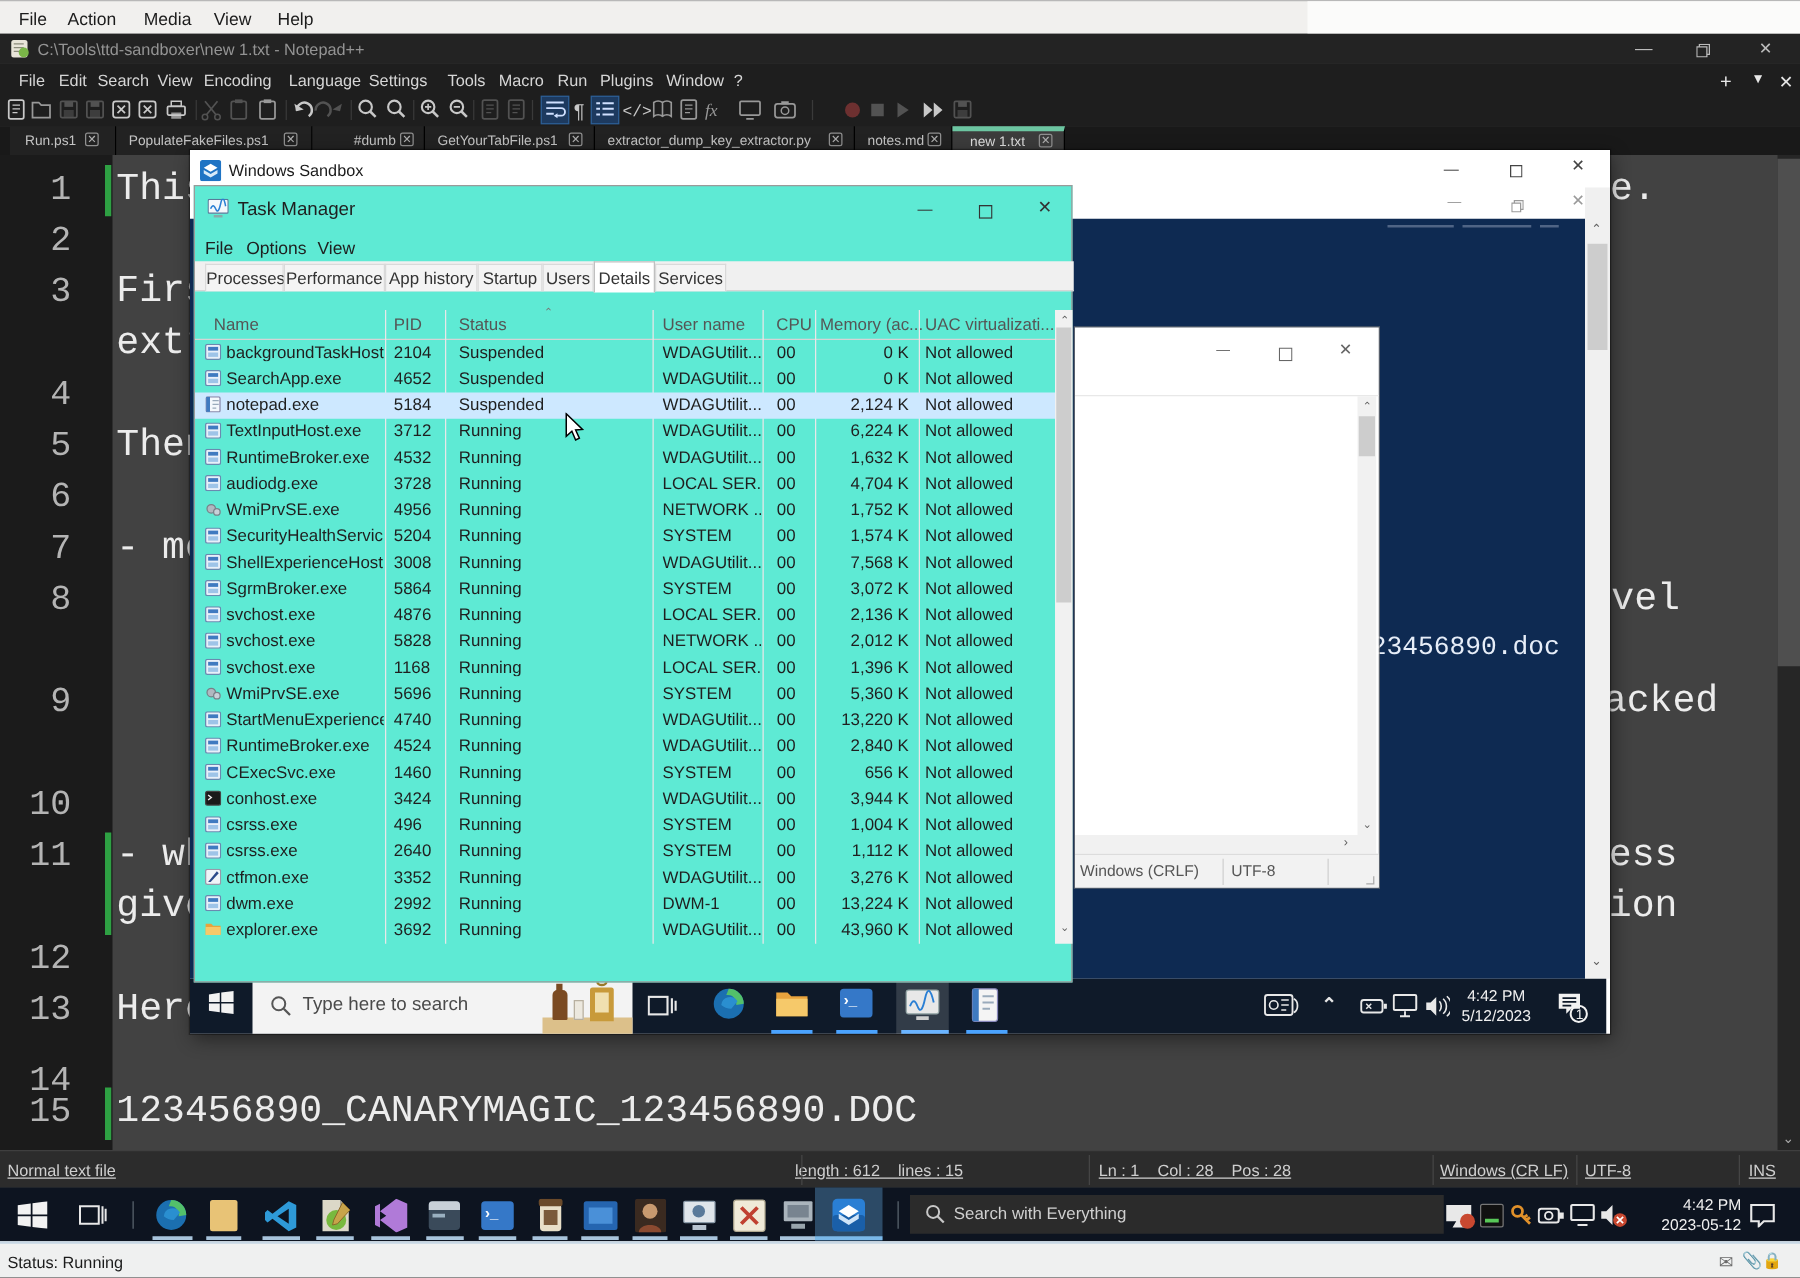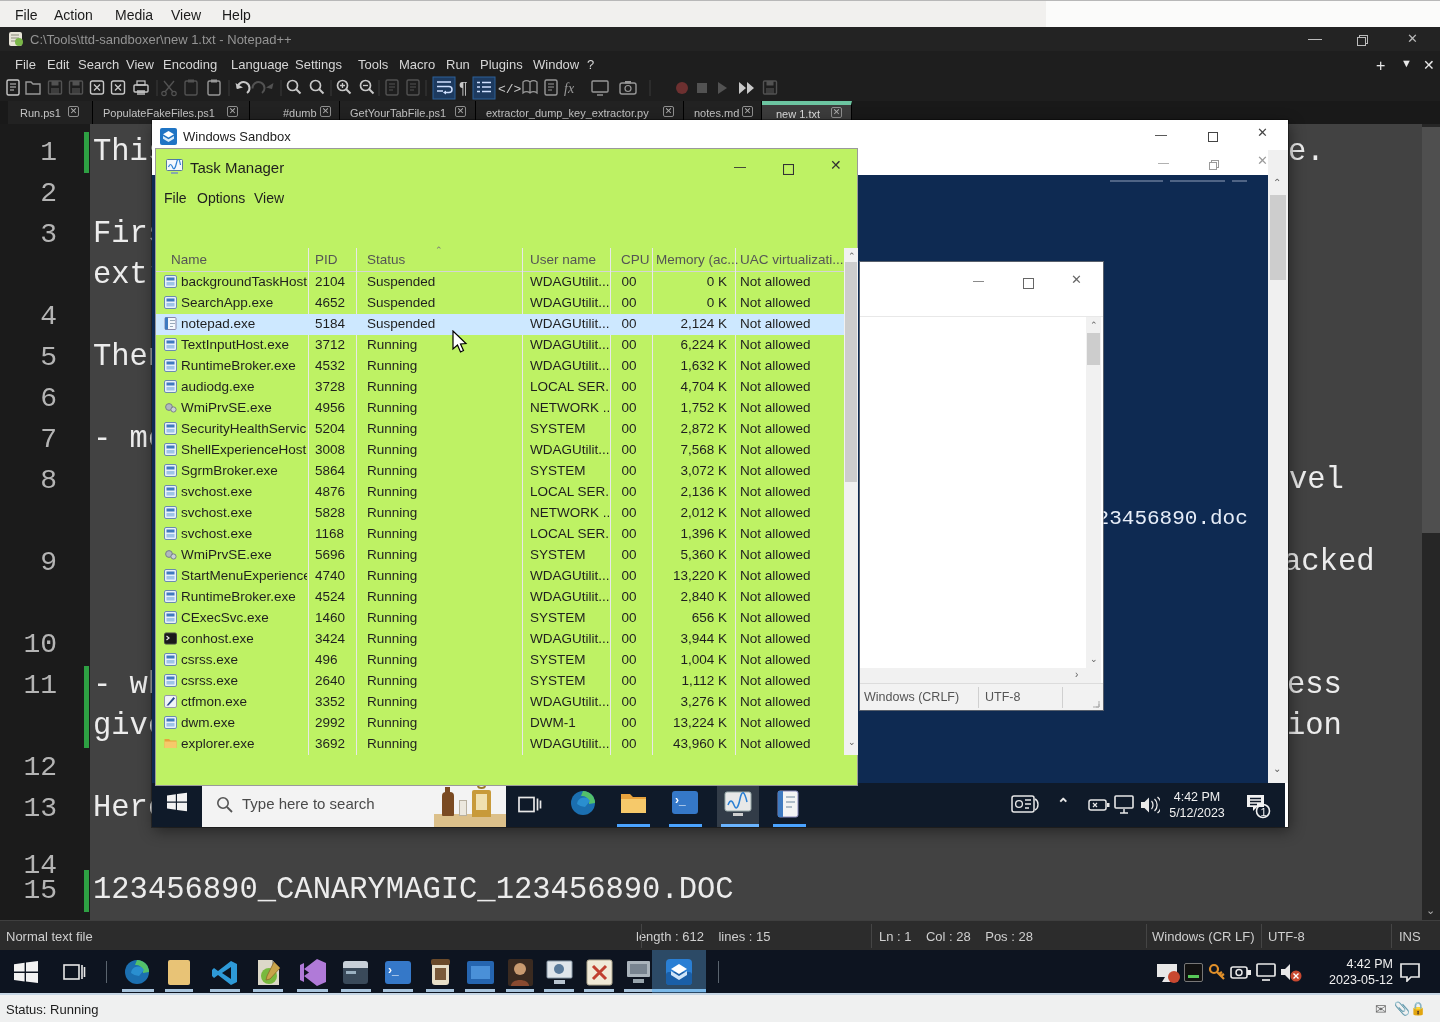--- a/index.html
+++ b/index.html
@@ -29,37 +29,37 @@
 .ln { position:absolute; left:0; font-family:"Liberation Mono",monospace;
   font-size:28px; color:#b4b4b4; width:57px; text-align:right; line-height:41px; margin-top:2px; }
 .etx { position:absolute; font-family:"Liberation Mono",monospace; font-size:30.5px;
   color:#ececec; white-space:pre; line-height:41px; margin-top:2px; }
 .gmark { position:absolute; left:84px; width:5px; background:#2ea043; margin-top:2px; }
 #escroll { left:1422px; top:0; width:18px; height:796px; background:#262626; }
 #ethumb { left:1422px; top:3px; width:18px; height:406px; background:#4f4f4f; }
 
 #nppstatus { left:0; top:920px; width:1440px; height:30px; background:#2c2c2c;
   border-top:1px solid #3f3f3f; color:#cfcfcf; font-size:13px; }
-#nppstatus span { position:absolute; top:8px; }
+#nppstatus span { position:absolute; top:8px;text-decoration:underline; }
 #nppstatus .sep { position:absolute; top:3px; width:1px; height:24px; background:#454545; }
 
 #htaskbar { left:0; top:950px; width:1440px; height:43px; background:#0d1420; }
 #hunder { left:0; top:989px; width:1440px; height:3px; }
 .ul { position:absolute; top:0; height:3px; background:#a8c4dc; }
 
 #vmstatus { left:0; top:993px; width:1440px; height:29px; background:#eff0f0;
   border-top:2px solid #c6d6e4; color:#1b1b1b; font-size:13px; }
 
 #sandbox { left:152px; top:120px; width:1136px; height:707px; background:#fff;
   box-shadow:0 0 0 1px rgba(0,0,0,0.35), 2px 4px 14px rgba(0,0,0,0.45); }
 #sbnavy { position:absolute; left:0; top:55px; width:1116px; height:608px; background:#0e2a52; }
 #sbtaskbar { position:absolute; left:0; top:663px; width:1133px; height:44px; background:#0f1a29; }
 #sbscroll { position:absolute; left:1116px; top:30px; width:20px; height:633px; background:#f0f0f0; }
 
-#tm { left:155px; top:148px; width:703px; height:638px; background:#bef264;
+#tm { left:155px; top:148px; width:703px; height:638px; background:#5eead4;
   border:1px solid #9a9a9a; font-size:14.5px; color:#1f1f1f; }
 #tmtabs { position:absolute; left:0; top:60px; width:703px; height:24px;
   background:#f0f0f0; border-bottom:1px solid #d5d5d5; }
 .tmtab { position:absolute; top:2px; height:22px; background:#f4f4f4;
   border:1px solid #d9d9d9; border-bottom:none; font-size:13.5px; color:#333;
   text-align:center; padding-top:3px; }
 .tmact { background:#fff; top:0; height:25px; padding-top:5px; border-color:#c0c0c0; z-index:2; }
 #tmhead { position:absolute; left:0; top:99px; width:688px; height:24px;
   border-bottom:1px solid #d5d5d5; color:#555; font-size:13.5px; }
 #tmhead span { position:absolute; top:4px; }
@@ -353,20 +353,27 @@
       <rect x="7" y="19" width="11" height="4" fill="#98a4ac"></rect>
     </svg>
     <div style="position:absolute;left:652px;top:0;width:54px;height:43px;background:#2c4a66"></div>
     <svg style="position:absolute;left:665px;top:8px" width="28" height="28" viewBox="0 0 28 28">
       <rect x="1" y="1" width="26" height="26" rx="4" fill="#2a7fd4"></rect>
       <rect x="1" y="14" width="26" height="13" rx="3" fill="#1a5fa8"></rect>
       <path d="M14 6 L22 11 L14 16 L6 11 Z" fill="#fff"></path>
       <path d="M6 13 L14 18 L22 13 L22 17 L14 22 L6 17 Z" fill="#cfe4f8"></path>
     </svg>
     <div style="position:absolute;left:718px;top:11px;width:1px;height:22px;background:#5a646e"></div>
+    <div style="position:absolute;left:728px;top:6px;width:427px;height:31px;background:#2b2b2b">
+      <svg style="position:absolute;left:12px;top:7px" width="16" height="16" viewBox="0 0 16 16">
+        <circle cx="6.5" cy="6.5" r="4.8" fill="none" stroke="#c8c8c8" stroke-width="1.6"></circle>
+        <path d="M10 10 L15 15" stroke="#c8c8c8" stroke-width="1.8"></path>
+      </svg>
+      <span style="position:absolute;left:35px;top:7px;color:#cfcfcf;font-size:13.5px">Search with Everything</span>
+    </div>
     <svg style="position:absolute;left:1155px;top:12px" width="26" height="22" viewBox="0 0 26 22">
       <path d="M2 2 h20 v13 h-8 l3 5 h-10 l3 -5 h-8 z" fill="#e8e8e8"></path>
       <circle cx="19" cy="15" r="6" fill="#c84830"></circle>
     </svg>
     <div style="position:absolute;left:1184px;top:13px;width:19px;height:19px;background:#111;border:1px solid #777;border-radius:2px">
       <div style="position:absolute;left:3px;top:11px;width:11px;height:3px;background:#58c858"></div>
     </div>
     <svg style="position:absolute;left:1208px;top:13px" width="18" height="18" viewBox="0 0 18 18">
       <circle cx="6" cy="6" r="4" fill="none" stroke="#e0902a" stroke-width="2.2"></circle>
       <path d="M9 9 L16 16 M13 13 l3 -2 M11 11 l3 -2" stroke="#e0902a" stroke-width="2.2"></path>
@@ -527,20 +534,29 @@
     </svg>
     <span style="position:absolute;left:34px;top:10px;font-size:15px">Task Manager</span>
     <span style="position:absolute;left:578px;top:11px;color:#333;font-size:12px">—</span>
     <svg style="position:absolute;left:627px;top:15px" width="11" height="11" viewBox="0 0 11 11">
       <rect x="0.5" y="0.5" width="10" height="10" fill="none" stroke="#333" stroke-width="1.1"></rect>
     </svg>
     <span style="position:absolute;left:674px;top:8px;color:#333;font-size:14px">✕</span>
     <span style="position:absolute;left:8px;top:41px;font-size:14px">File</span>
     <span style="position:absolute;left:41px;top:41px;font-size:14px">Options</span>
     <span style="position:absolute;left:98px;top:41px;font-size:14px">View</span>
+    <div id="tmtabs">
+      <span class="tmtab" style="left:8px;width:63px">Processes</span>
+      <span class="tmtab" style="left:71px;width:81px">Performance</span>
+      <span class="tmtab" style="left:152px;width:74px">App history</span>
+      <span class="tmtab" style="left:226px;width:52px">Startup</span>
+      <span class="tmtab" style="left:278px;width:41px">Users</span>
+      <span class="tmtab tmact" style="left:319px;width:49px">Details</span>
+      <span class="tmtab" style="left:368px;width:57px">Services</span>
+    </div>
     <div id="tmhead">
       <span class="c0h">Name</span>
         <span class="c1h">PID</span>
         <span class="c2h">Status</span>
       <span class="c3h">User name</span>
         <span class="c4h">CPU</span>
       <span class="c5h">Memory (ac...</span>
         <span class="c6h">UAC virtualizati...</span>
       <span style="position:absolute;left:279px;top:-3px;color:#777;font-size:9px">⌃</span>
     </div>
@@ -671,21 +687,21 @@
               <rect x="0.5" y="0.5" width="12" height="12" rx="1.5" fill="#e8f0fa" stroke="#6a8ab0"></rect>
               <rect x="2.5" y="2.5" width="8" height="3" fill="#3f7ac0"></rect>
               <rect x="2.5" y="7" width="8" height="3.5" fill="#9ec4e8"></rect>
             </svg>
           </span>
           <span class="c0">SecurityHealthServic...</span>
           <span class="c1">5204</span>
           <span class="c2">Running</span>
           <span class="c3">SYSTEM</span>
           <span class="c4">00</span>
-          <span class="c5">2,872 K</span>
+          <span class="c5">1,574 K</span>
           <span class="c6">Not allowed</span>
         </div>
       <div class="trow" style="top:291px">
           <span class="ric">
             <svg class="ri" width="13" height="13" viewBox="0 0 13 13">
               <rect x="0.5" y="0.5" width="12" height="12" rx="1.5" fill="#e8f0fa" stroke="#6a8ab0"></rect>
               <rect x="2.5" y="2.5" width="8" height="3" fill="#3f7ac0"></rect>
               <rect x="2.5" y="7" width="8" height="3.5" fill="#9ec4e8"></rect>
             </svg>
           </span>

